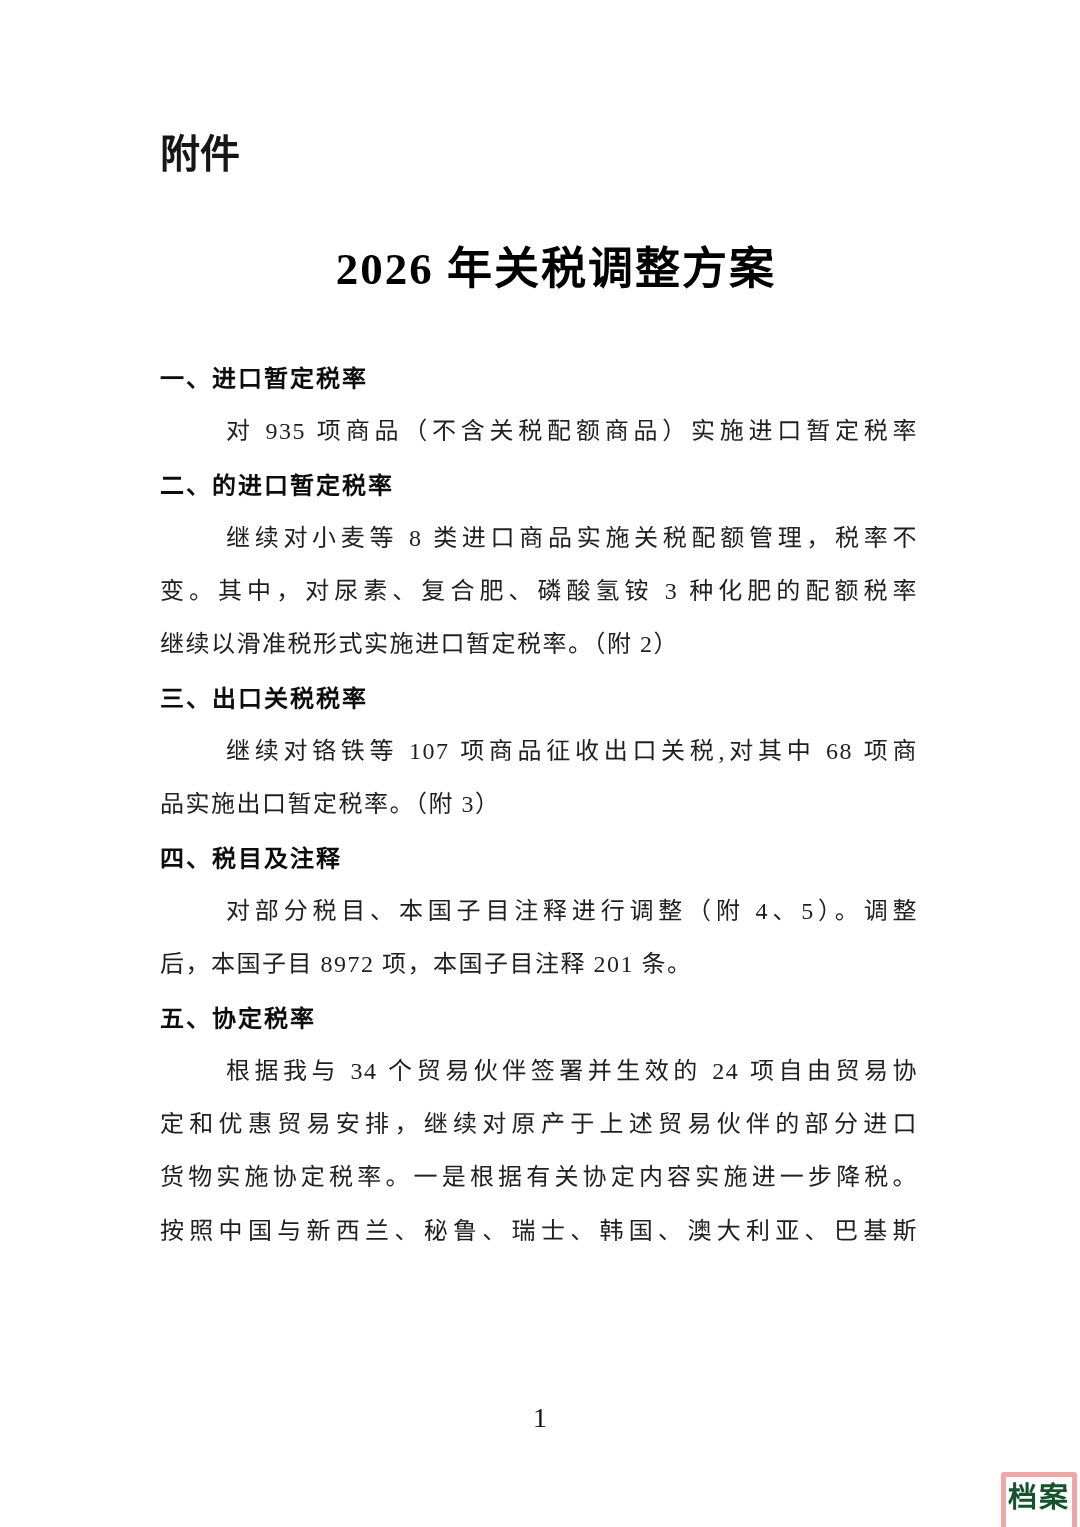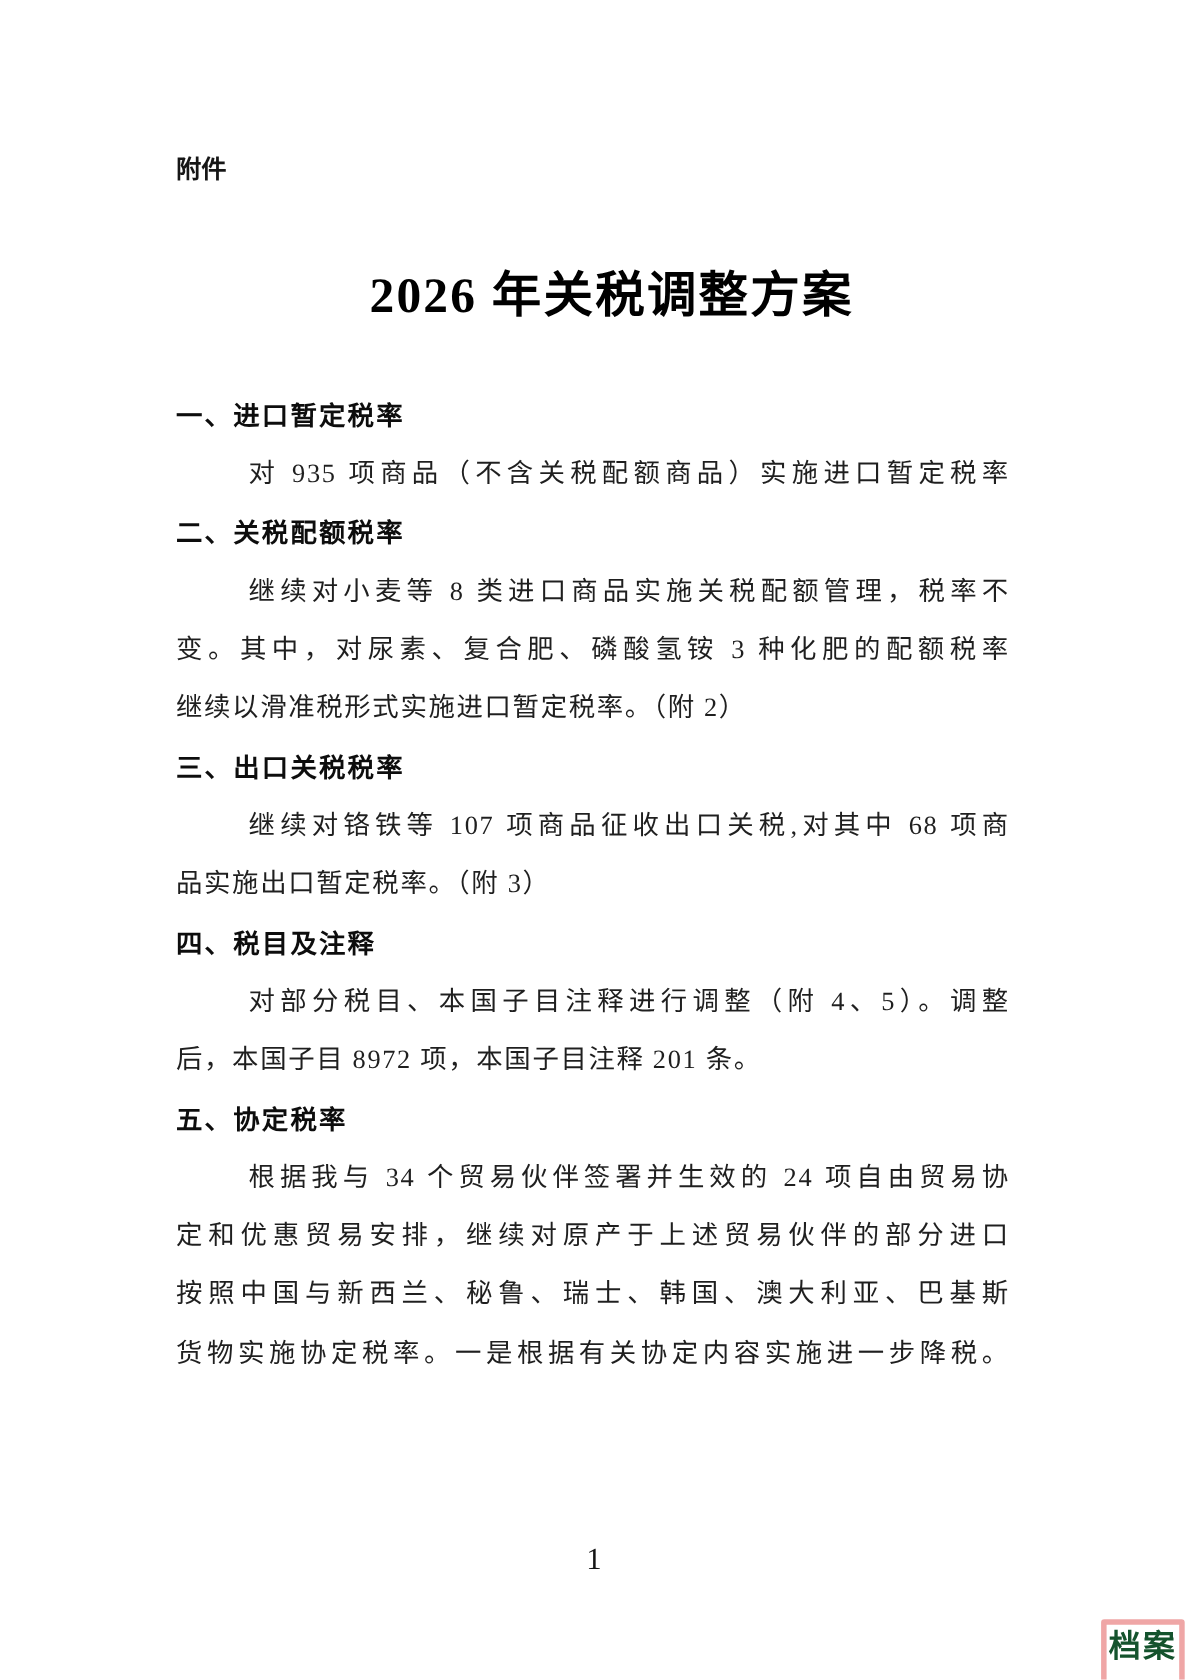--- a/index.html
+++ b/index.html
@@ -16,21 +16,21 @@
     color: #1b1b1b;
     font-family: "Liberation Serif", "DejaVu Serif", serif;
   }
   
   .attachment {
     position: absolute;
     left: 160px;
     top: 128px;
     height: 53px;
     line-height: 53px;
-    font-size: 23px;
+    font-size: 40px;
     font-weight: 600;
     font-family: Liberation Sans, sans-serif;
     color: #161616;
   }
   
   .title {
     position: absolute;
     left: 16px;
     top: 232px;
     width: 100%;
@@ -110,35 +110,35 @@
 
 <div class="page">
 
   <div class="attachment">附件</div>
 
   <h1 class="title">2026 年关税调整方案</h1>
 
   <div class="body">
     <div class="line heading">一、进口暂定税率</div>
     <div class="line fill indent">对 935 项商品（不含关税配额商品）实施进口暂定税率</div>
-    <div class="line heading">二、关税配额税率</div>
+    <div class="line heading">二、的进口暂定税率</div>
     <div class="line fill indent">继续对小麦等 8 类进口商品实施关税配额管理，税率不</div>
     <div class="line fill">变。其中，对尿素、复合肥、磷酸氢铵 3 种化肥的配额税率</div>
     <div class="line">继续以滑准税形式实施进口暂定税率。（附 2）</div>
     <div class="line heading">三、出口关税税率</div>
     <div class="line fill indent">继续对铬铁等 107 项商品征收出口关税,对其中 68 项商</div>
     <div class="line">品实施出口暂定税率。（附 3）</div>
     <div class="line heading">四、税目及注释</div>
     <div class="line fill indent">对部分税目、本国子目注释进行调整（附 4、5）。调整</div>
     <div class="line">后，本国子目 8972 项，本国子目注释 201 条。</div>
     <div class="line heading">五、协定税率</div>
     <div class="line fill indent">根据我与 34 个贸易伙伴签署并生效的 24 项自由贸易协</div>
     <div class="line fill">定和优惠贸易安排，继续对原产于上述贸易伙伴的部分进口</div>
+    <div class="line fill">货物实施协定税率。一是根据有关协定内容实施进一步降税。</div>
     <div class="line fill">按照中国与新西兰、秘鲁、瑞士、韩国、澳大利亚、巴基斯</div>
-    <div class="line fill">货物实施协定税率。一是根据有关协定内容实施进一步降税。</div>
   </div>
 
   <div class="pagenum">1</div>
 
   <div class="seal">
     <span>档案</span>
   </div>
 
 </div>
 

